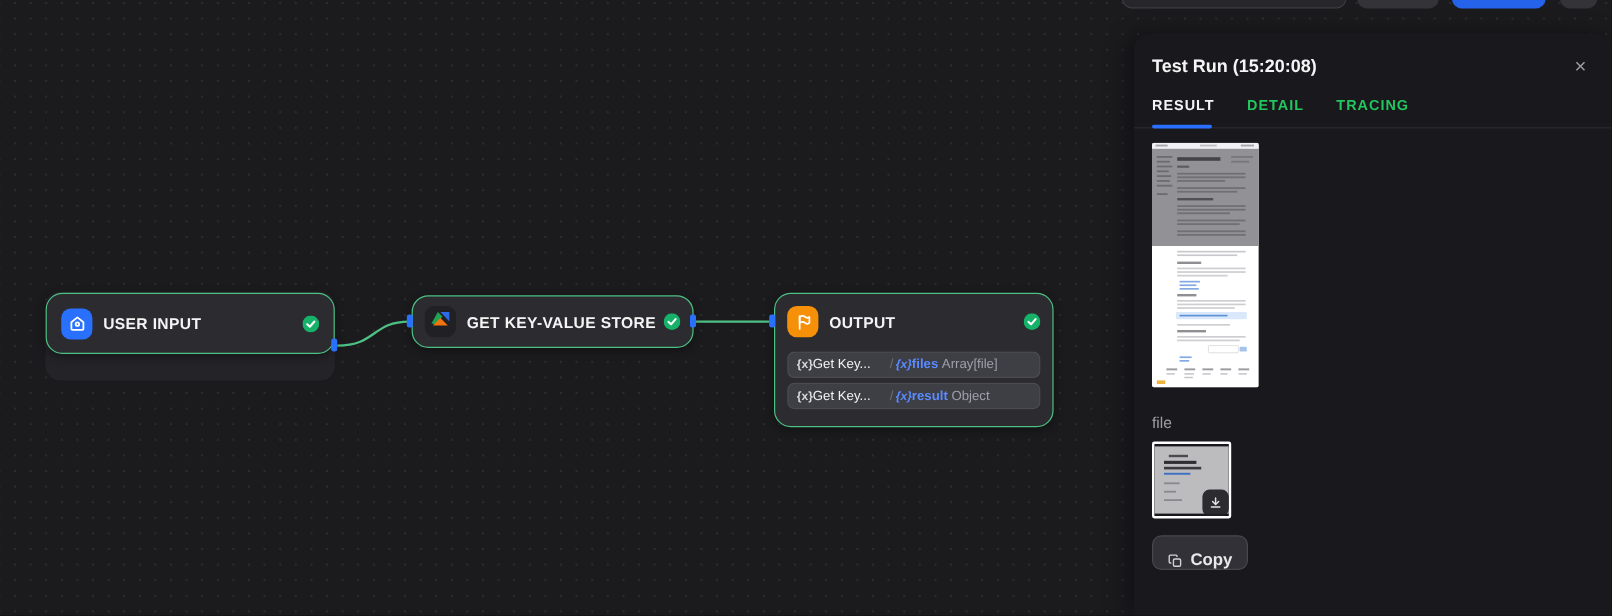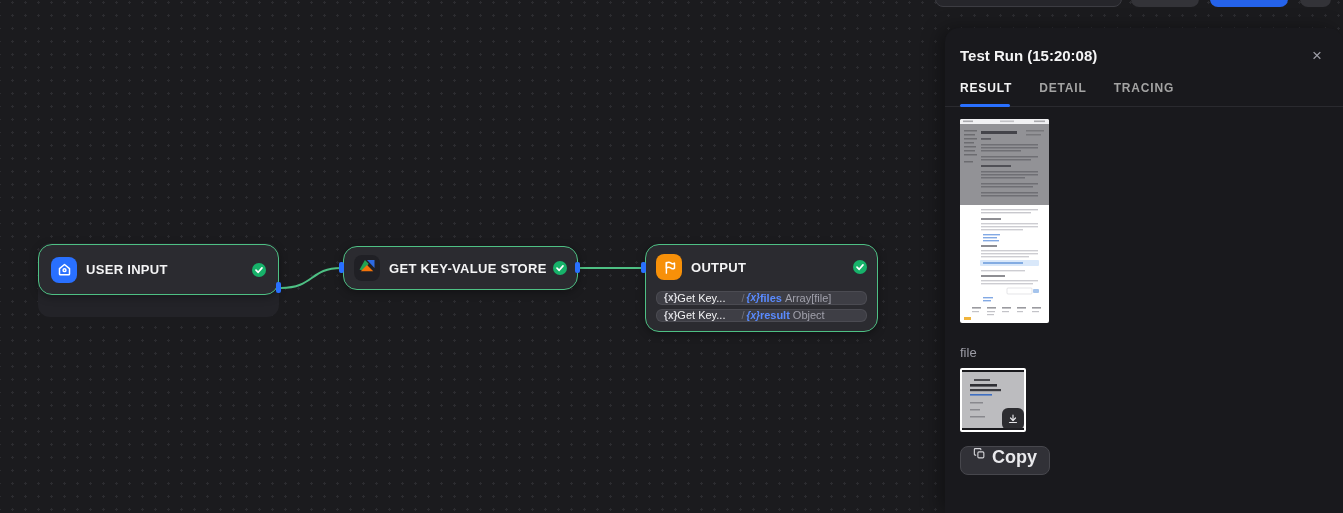--- a/index.html
+++ b/index.html
@@ -51,21 +51,21 @@
     width:26px; height:26px; border-radius:8px; flex:0 0 26px;
     display:flex; align-items:center; justify-content:center; margin-right:9px;
   }
   .check { width:14px; height:14px; flex:0 0 14px; margin-left:auto; }
 
   .node-user-input { left:38px; top:244px; width:241px; height:51px; padding:0 12px; }
   .node-get { left:343px; top:246px; width:235px; height:44px; padding:0 10px; }
   .node-get .node-title { max-width:162px; }
   .node-get .check { margin-left:4px; }
 
-  .node-output { left:645px; top:244px; width:233px; height:88px; padding:9px 10px; flex-direction:column; align-items:stretch; }
+  .node-output { left:645px; top:244px; width:233px; height:112px; padding:9px 10px; flex-direction:column; align-items:stretch; }
   .node-output .head { display:flex; align-items:center; height:28px; margin-bottom:7px; }
   .icon-blue   { background:#2970ff; }
   .icon-dark   { background:#202025; }
   .icon-orange { background:#f79009; }
 
   .var-row {
     display:flex; align-items:center; height:22px; margin-top:4px;
     background:#3e3e45; border:1px solid rgba(255,255,255,.07); border-radius:6px;
     padding:0 7px; font-size:11px; white-space:nowrap; overflow:hidden;
   }
@@ -83,39 +83,39 @@
     background:#19191d; border-radius:14px 14px 0 0;
     box-shadow:-6px 0 18px rgba(0,0,0,.35);
   }
   .panel-header { display:flex; align-items:center; padding:17px 16px 12px 15px; }
   .panel-title { color:#f4f4f5; font-size:15px; font-weight:700;text-align:right; }
   .panel-close {
     margin-left:auto; color:#9d9da6; font-size:17px; line-height:1; cursor:pointer;
     width:20px; height:20px; display:flex; align-items:center; justify-content:center;
   }
   .tabs { display:flex; gap:27px; padding:0 15px; border-bottom:1px solid #2a2a2f; position:relative; height:30px; }
-  .tab { font-size:12px; font-weight:700; letter-spacing:.07em; color:#a3a3a3; padding-top:4px; cursor:pointer; }
+  .tab { font-size:12px; font-weight:700; letter-spacing:.07em; color:#22c55e; padding-top:4px; cursor:pointer; }
   .tab.active { color:#f4f4f5; }
   .tab-underline { position:absolute; left:15px; bottom:-1px; width:50px; height:3px; background:#2970ff; border-radius:2px; }
 
   .panel-body { padding:12px 15px; }
   .result-preview { width:89px; height:204px; display:block; border-radius:2px; cursor:pointer; }
   .file-label { margin-top:22px; color:#9d9da6; font-size:13px; }
   .file-thumb-wrap { position:relative; width:66px; height:64px; margin-top:8px; cursor:pointer; }
   .file-thumb { width:66px; height:64px; border:2px solid #fff; border-radius:2px; display:block; }
   .dl-btn {
     position:absolute; right:2px; bottom:2px; width:22px; height:22px;
     background:rgba(32,32,36,.92); border-radius:6px;
     display:flex; align-items:center; justify-content:center; cursor:pointer;
   }
   .copy-btn {
-    margin-top:14px; display:inline-flex; align-items:flex-start; gap:6px;
+    margin-top:14px; display:inline-flex; align-items:flex-end; gap:6px;
     height:29px; padding:0 12px;
     background:#313137; border:1px solid #47474d; border-radius:8px;
-    color:#e9e9ec; font-size:18px; font-weight:600; cursor:pointer;
+    color:#e9e9ec; font-size:14px; font-weight:600; cursor:pointer;
   }
 </style>
 </head>
 <body>
 
 <div class="screen">
 
   <div class="canvas">
 
     <div class="tb-sliver tb-input"></div>

